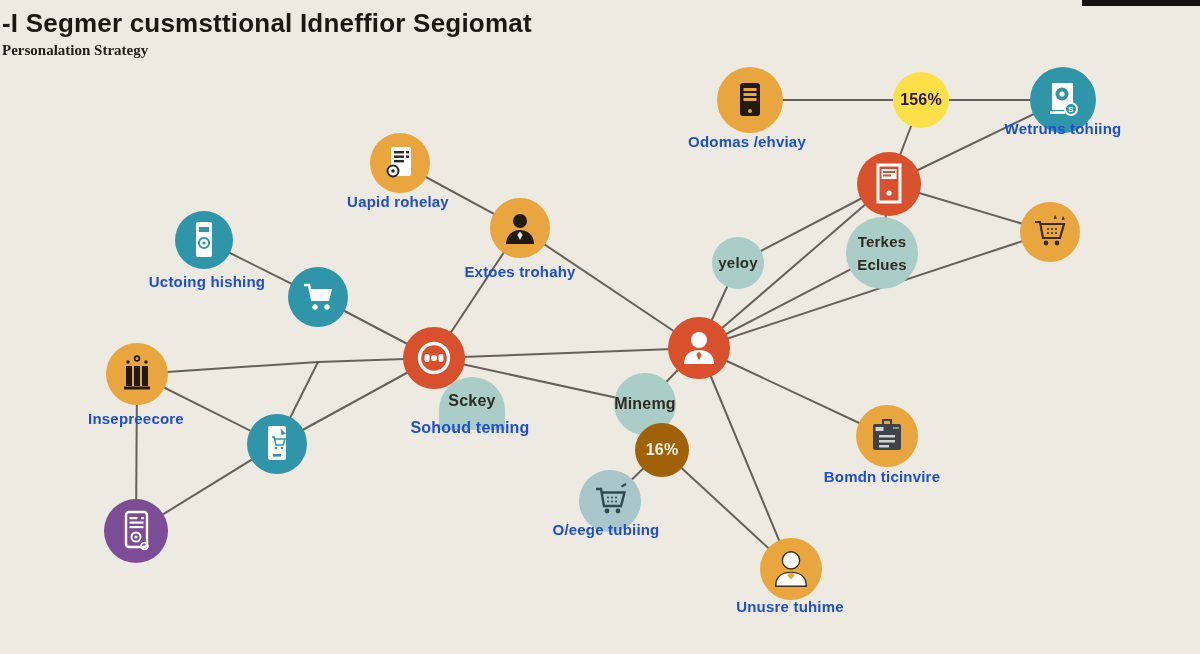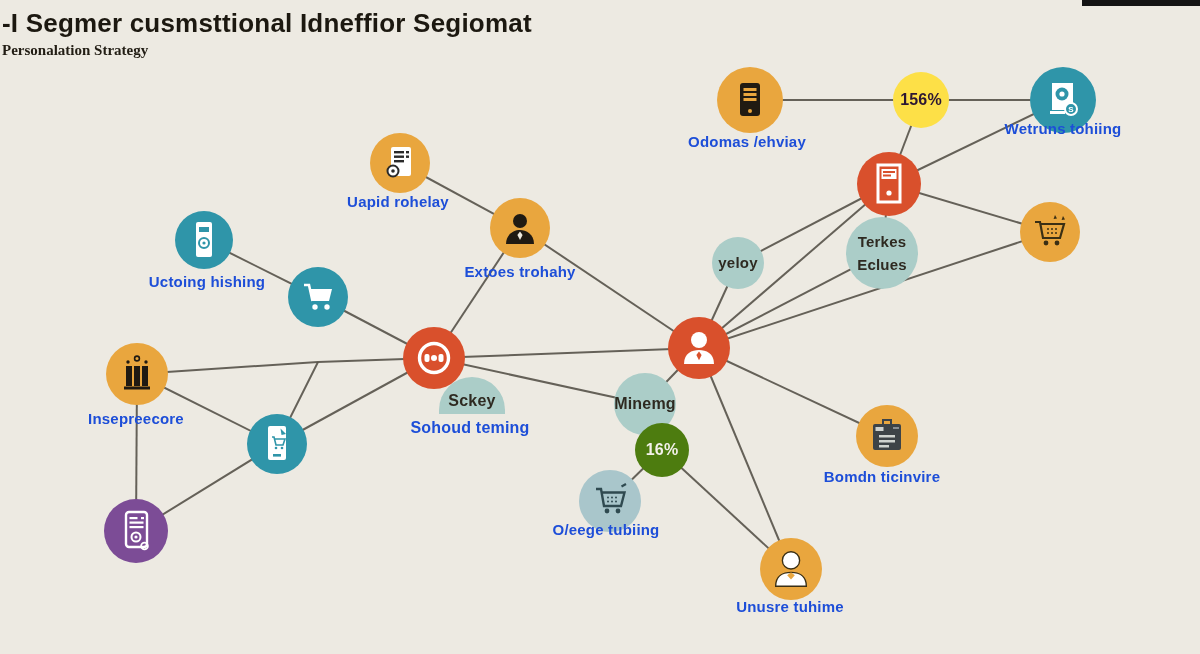--- a/index.html
+++ b/index.html
@@ -13,33 +13,33 @@
     position:absolute;border-radius:50%;
     display:flex;flex-direction:column;align-items:center;justify-content:center;
     transform:translate(-50%,-50%);text-align:center;line-height:1.15;
   }
   .orange{background:#e9a63e;}
   .teal{background:#2f95a9;}
   .sage{background:#abcdc8;}
   .red{background:#d9502c;}
   .purple{background:#fde047;}
   .purple2{background:#7c4c96;}
-  .dkblue{background:#4d7c0f;text-align:right;}
+  .dkblue{background:#a16207;text-align:right;}
   .ltblue{background:#a9c6cb;}
   .ctext{font-weight:700;font-size:15px;color:#2e2a21;letter-spacing:.2px;}
   .ctext.big{font-size:16px;}
   .ctext.white{color:#f3f1ea;}
   .ctext.plum{color:#2c1733;font-size:16px;}
   .nodelabel{
     position:absolute;transform:translate(-50%,-50%);
     font-weight:700;font-size:15px;color:#1d4ed8;white-space:nowrap;letter-spacing:.2px;
   }
   .dome{
     position:absolute;background:#abcdc8;border-radius:36px 36px 0 0;
-    display:flex;align-items:flex-end;justify-content:center;padding-bottom:4px;
+    display:flex;align-items:flex-end;justify-content:center;padding-bottom:20px;
   }
   .header{position:absolute;left:2px;top:8px;}
   .header h1{margin:0;font-size:26px;font-weight:700;color:#1c1810;letter-spacing:.2px;}
   .header .sub{margin-top:3px;font-size:15px;font-weight:700;color:#221d14;font-family:Liberation Serif, serif;}
   .topbar{position:absolute;top:0;left:1082px;width:118px;height:6px;background:#141414;}
 </style>
 </head>
 <body>
 
 <div class="canvas">

